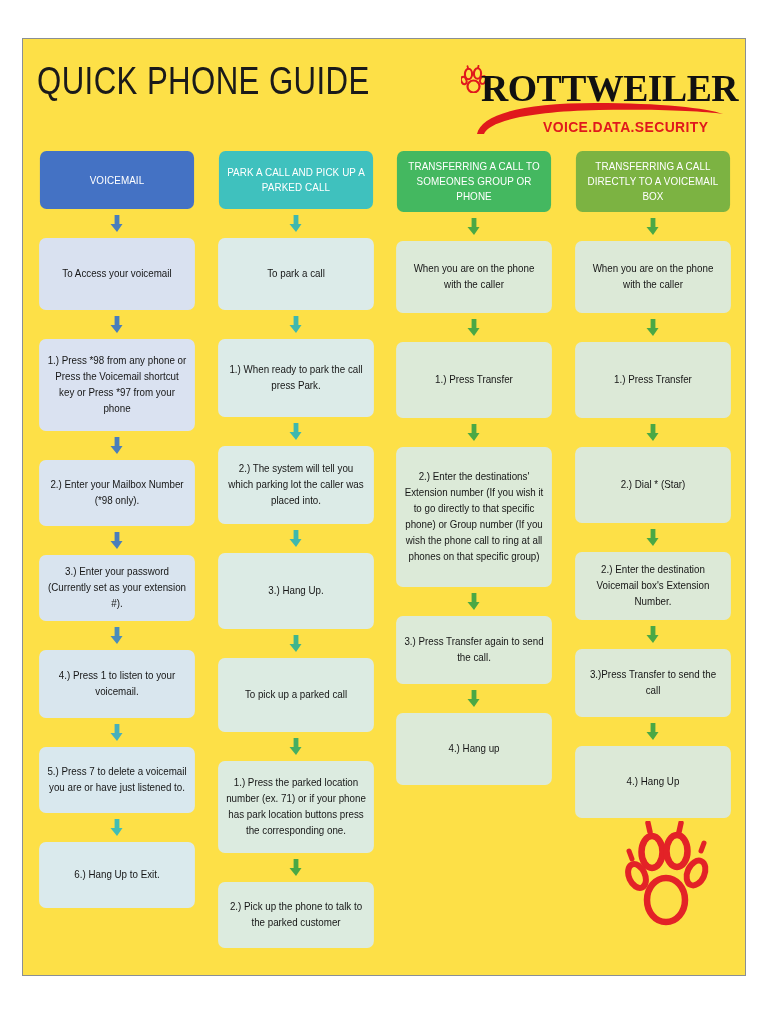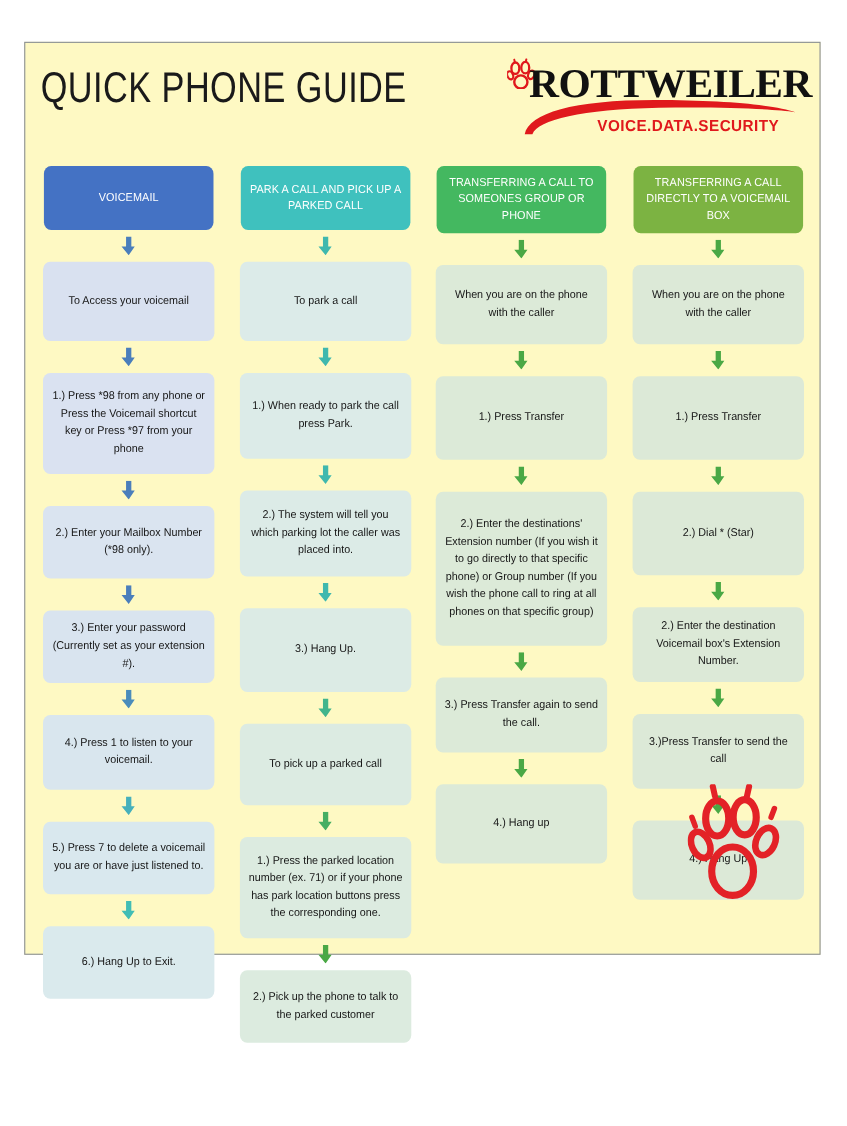--- a/index.html
+++ b/index.html
@@ -14,22 +14,22 @@
     font-family: "Liberation Sans", sans-serif;
     overflow: hidden;
   }
 
   
   .page {
     position: absolute;
     left: 22px;
     top: 38px;
     width: 724px;
-    height: 830px;
-    background: #fef9c3;
+    height: 938px;
+    background: #fde047;
     border: 1.5px solid #8a8f94;
     box-sizing: border-box;
   }
 
   
   .doc-header {
     position: relative;
     height: 105px;
   }
   .doc-title {
@@ -43,21 +43,21 @@
     transform: scaleX(0.80);
     transform-origin: left center;
     white-space: nowrap;
     font-family: "Liberation Sans", sans-serif;
   }
 
   
   .logo {
     position: absolute;
     right: 16px;
-    top: 12px;
+    top: 24px;
     width: 272px;
     height: 88px;
   }
   .logo-wordmark {
     position: absolute;
     left: 24px;
     top: 4px;
     font-family: "Liberation Serif", serif;
     font-weight: bold;
     font-size: 37px;

